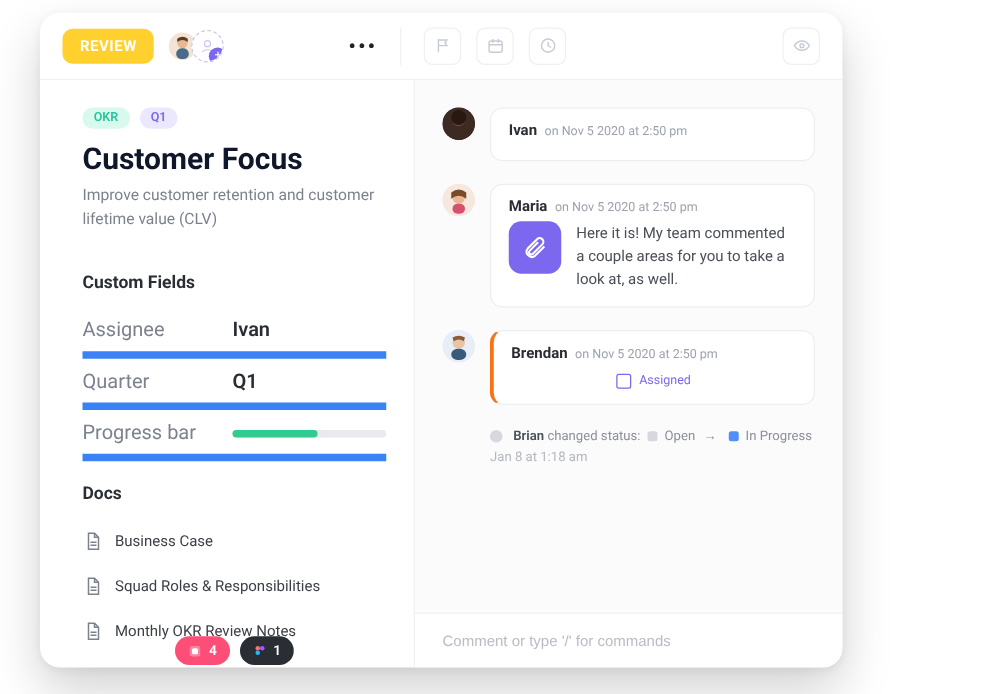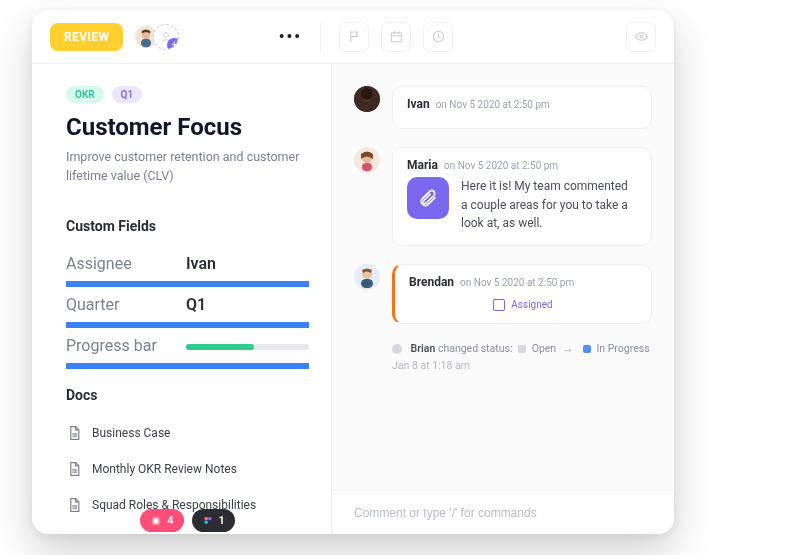--- a/index.html
+++ b/index.html
@@ -161,28 +161,28 @@
                 <path d="M6 2h6l4 4v12H6z"></path>
                 <path d="M12 2v4h4M8 11h6M8 14h6"></path>
               </svg></span>
           <span>Business Case</span>
         </div>
         <div class="doc-item">
           <span class="doc-icon"><svg viewBox="0 0 20 20">
                 <path d="M6 2h6l4 4v12H6z"></path>
                 <path d="M12 2v4h4M8 11h6M8 14h6"></path>
               </svg></span>
-          <span>Monthly OKR Review Notes</span>
+          <span>Squad Roles &amp; Responsibilities</span>
         </div>
         <div class="doc-item">
           <span class="doc-icon"><svg viewBox="0 0 20 20">
                 <path d="M6 2h6l4 4v12H6z"></path>
                 <path d="M12 2v4h4M8 11h6M8 14h6"></path>
               </svg></span>
-          <span>Squad Roles &amp; Responsibilities</span>
+          <span>Monthly OKR Review Notes</span>
         </div>
       </div>
 
       <div class="bottom-pills">
         <div class="pill pink">
           <svg class="mini-icon" viewBox="0 0 20 20">
               <rect x="3" y="3" width="14" height="14" rx="3" fill="#fff" opacity=".3"></rect>
               <rect x="6" y="6" width="8" height="8" rx="2" fill="#fff"></rect>
             </svg>
           <span>4</span>

